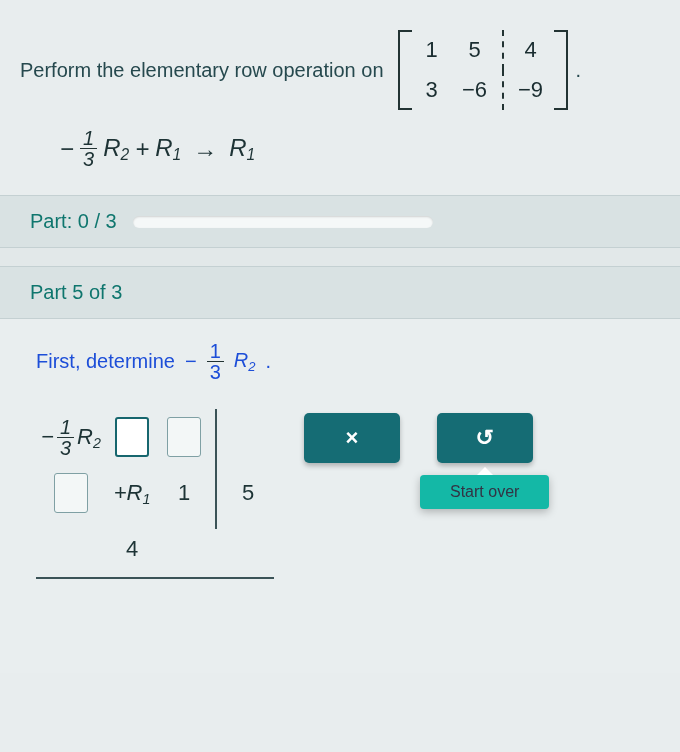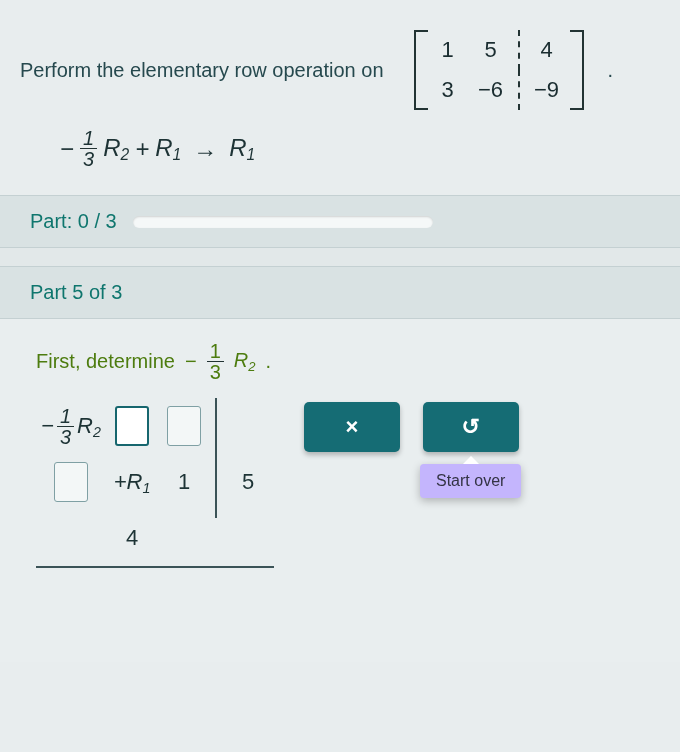--- a/index.html
+++ b/index.html
@@ -9,21 +9,21 @@
     width: 680px;
     height: 752px;
     font-family: "Lucida Sans", "Segoe UI", Verdana, sans-serif;
     background: #e8edee;
     color: #2b4a4f;
   }
   .problem-head {
     padding: 30px 20px 10px 20px;
     display: flex;
     align-items: center;
-    gap: 24px;
+    gap: 8px;
     font-size: 20px;
     color: #26494e;
     text-align: right;
   }
   .matrix-wrap {
     display: inline-flex;
     align-items: center;
     margin-left: 6px;
   }
   .bracket {
@@ -87,25 +87,25 @@
     background: #f5f8f8;
     box-shadow: inset 0 1px 2px rgba(0,0,0,0.15);
   }
   .gap { height: 18px; background: #e2e8e9; }
   .part-body {
     padding: 22px 36px 40px 36px;
     background: #e9eeef;
   }
   .first-line {
     font-size: 20px;
-    color: #4d7c0f;
+    color: #1d4ed8;
     display: flex;
     align-items: center;
     gap: 10px;
-    margin-bottom: 16px;
+    margin-bottom: 27px;
     text-align: center;
   }
   .work-row {
     display: flex;
     align-items: flex-start;
     gap: 30px;
   }
   .work-table {
     display: grid;
     grid-template-columns: 70px 52px 52px 12px 52px;
@@ -166,24 +166,24 @@
     box-shadow: 0 3px 5px rgba(0,0,0,0.25);
   }
   .tooltip-group {
     position: relative;
     display: flex;
     flex-direction: column;
     align-items: center;
   }
   .tooltip {
     margin-top: 12px;
-    background: #c4b5fd;
+    background: #14b8a6;
     color: #334;
     font-size: 16px;
-    padding: 8px 16px;
+    padding: 8px 30px;
     border-radius: 4px;
     box-shadow: 0 3px 8px rgba(0,0,0,0.25);
     position: relative;
   }
   .tooltip::before {
     content: "";
     position: absolute;
     top: -8px;
     left: 50%;
     transform: translateX(-50%);

